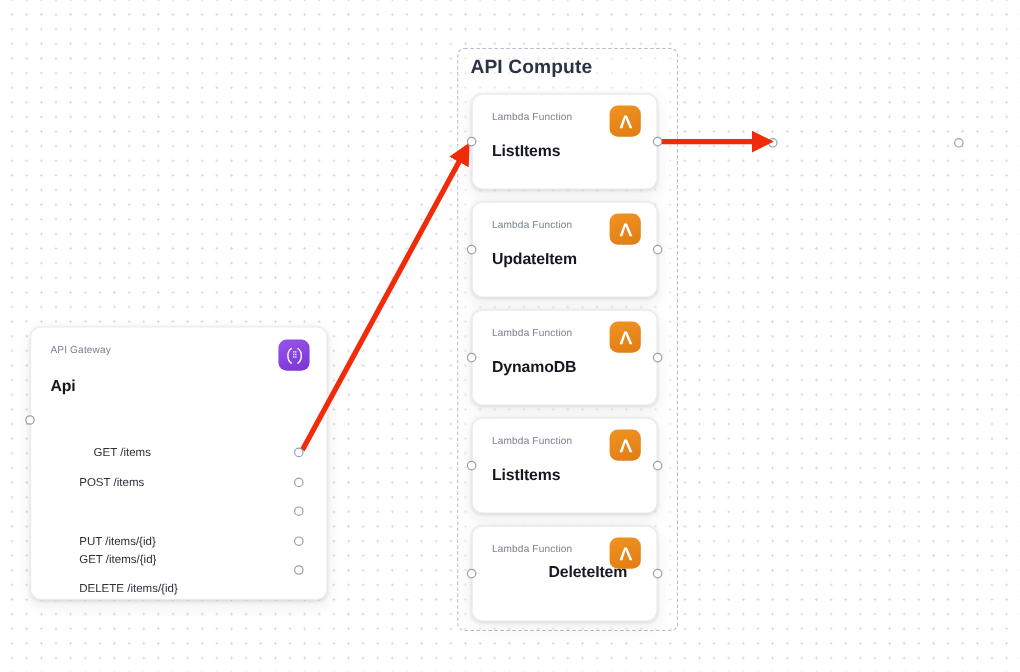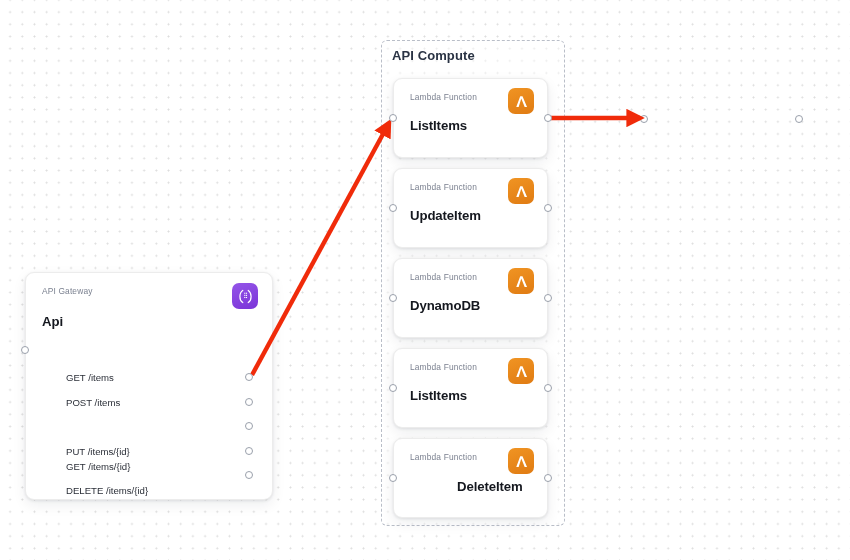--- a/index.html
+++ b/index.html
@@ -18,21 +18,21 @@
 
   
   .group{
     position:absolute;
     border:1.4px dashed #b9bec8;
     border-radius:6px;
     background:rgba(255,255,255,0.45);
   }
   .group-title{
     position:absolute;
-    font-size:13px;font-weight:bold;color:#2a3344;
+    font-size:16px;font-weight:bold;color:#2a3344;
     letter-spacing:0.1px;
   }
 
   
   .node{
     position:absolute;
     background:#ffffff;
     border:1px solid #ececec;
     border-radius:9px;
     box-shadow:0 1px 3px rgba(16,24,40,0.10),0 5px 14px rgba(16,24,40,0.07);
@@ -95,21 +95,21 @@
         <path d="M15.9 3.4 C18.6 5.1 19.9 8.3 19.9 12 C19.9 15.7 18.6 18.9 15.9 20.6" fill="none" stroke="#ffffff" stroke-width="1.7" stroke-linecap="round"></path>
         <rect x="10.2" y="6.6" width="1.6" height="1.6" fill="#ffffff"></rect>
         <rect x="12.6" y="6.6" width="1.6" height="1.6" fill="#ffffff"></rect>
         <rect x="10.2" y="9.6" width="1.6" height="1.6" fill="#ffffff"></rect>
         <rect x="12.6" y="9.6" width="1.6" height="1.6" fill="#ffffff"></rect>
         <rect x="10.2" y="12.6" width="1.6" height="1.6" fill="#ffffff"></rect>
         <rect x="12.6" y="12.6" width="1.6" height="1.6" fill="#ffffff"></rect>
       </svg>
     </div>
     <div class="routes" id="apigw-routes">
-        <div class="route-row" style="top: 96px;">
+        <div class="route-row" style="top: 96px; margin-left: 12px;">
           <div class="route-label">GET /items</div>
         </div>
         <div class="route-row" style="top: 120.6px;">
           <div class="route-label">POST /items</div>
         </div>
         <div class="route-row" style="top: 145.2px; margin-top: 40px;">
           <div class="route-label">GET /items/{id}</div>
         </div>
         <div class="route-row" style="top: 169.8px;">
           <div class="route-label">PUT /items/{id}</div>
@@ -153,21 +153,21 @@
         <div class="node-kind">Lambda Function</div>
         <div class="node-name" style="top: 39px;">ListItems</div>
         <div class="svc-icon svc-lambda" style="right: 13px; top: 9px;">
           <svg width="17" height="17" viewBox="0 0 24 24" aria-hidden="true">
             <path d="M4.6 19.6 L10.2 4.6 L13.4 4.6 L19.8 19.6 L16.5 19.6 L11.7 7.9 L8.0 19.6 Z" fill="#ffffff"></path>
           </svg>
         </div>
       </div>
       <div class="node" style="left: 393px; top: 438px; width: 155px; height: 80px;">
         <div class="node-kind">Lambda Function</div>
-        <div class="node-name" style="top: 40px; padding-left: 47px;">DeleteItem</div>
+        <div class="node-name" style="top: 30px; padding-left: 47px;">DeleteItem</div>
         <div class="svc-icon svc-lambda" style="right: 13px; top: 9px;">
           <svg width="17" height="17" viewBox="0 0 24 24" aria-hidden="true">
             <path d="M4.6 19.6 L10.2 4.6 L13.4 4.6 L19.8 19.6 L16.5 19.6 L11.7 7.9 L8.0 19.6 Z" fill="#ffffff"></path>
           </svg>
         </div>
       </div>
     </div>
 
   <div class="port" id="ddb-in-port" style="left: 640px; top: 115px;"></div>
   <div class="port" id="ddb-out-port" style="left: 795px; top: 115px;"></div>

